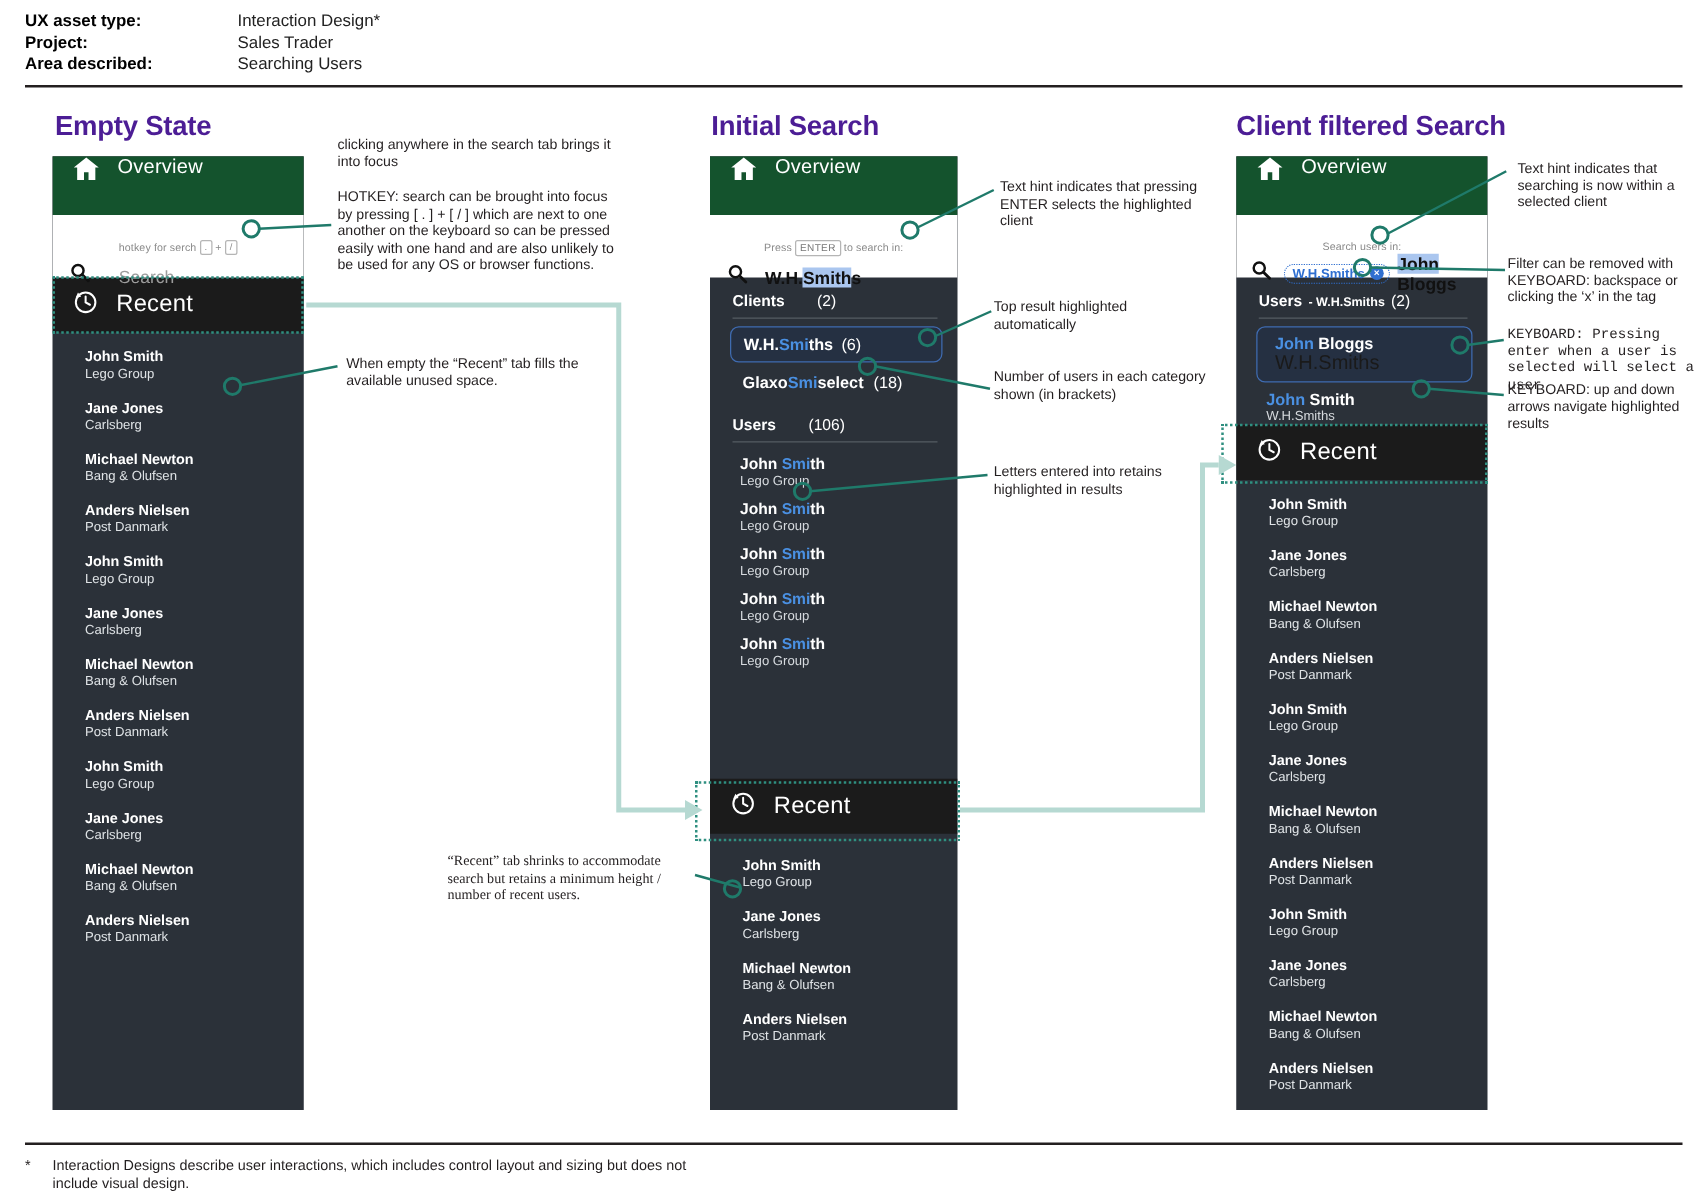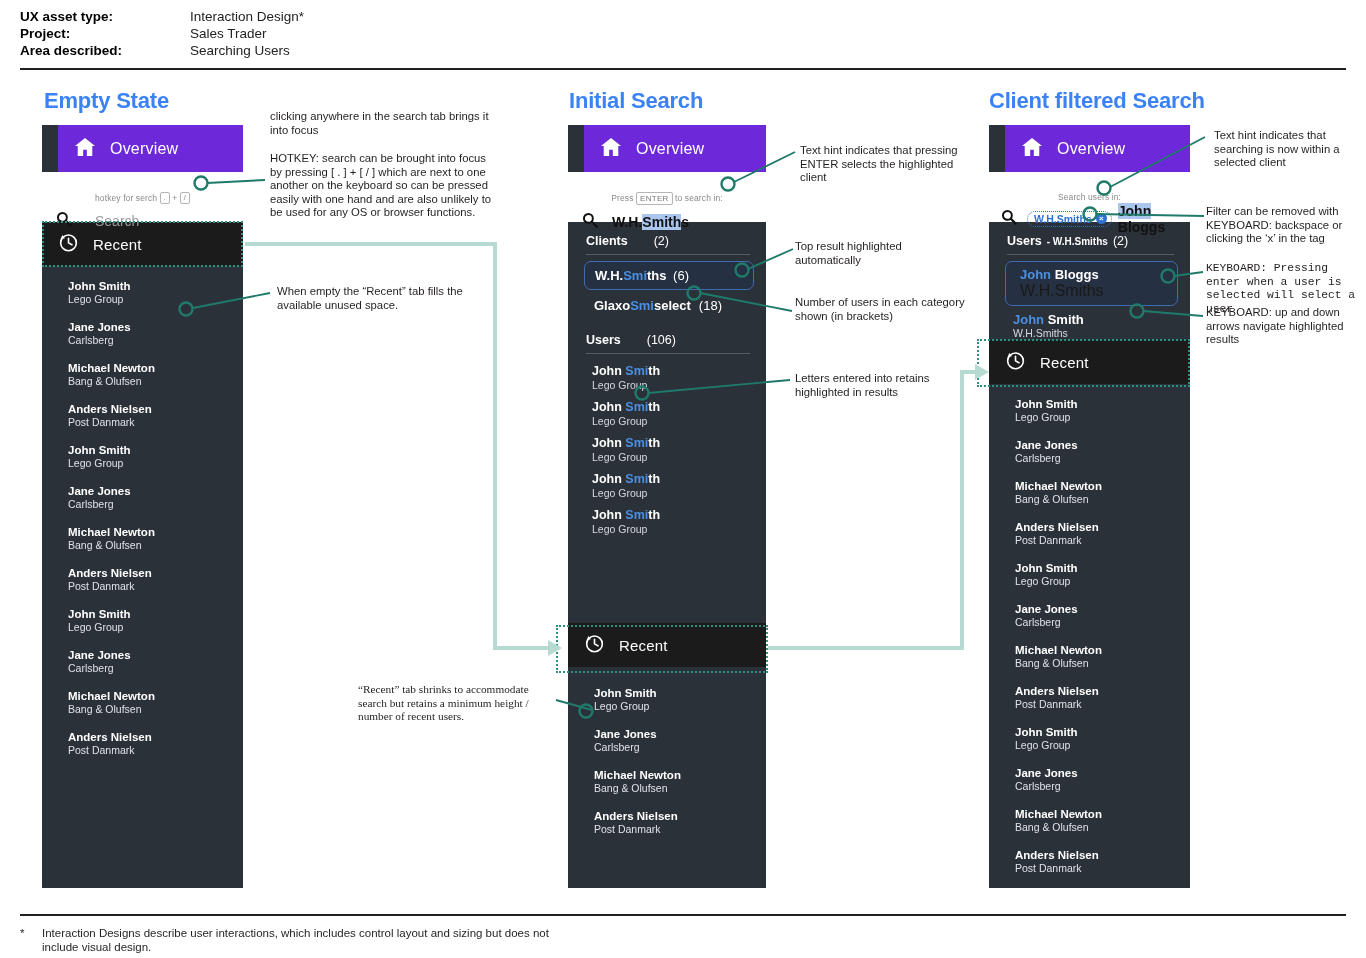--- a/index.html
+++ b/index.html
@@ -17,36 +17,36 @@
   .meta { position: absolute; left: 20px; top: 8px; width: 500px; }
   .meta-row { display: flex; line-height: 17px; font-size: 13.5px; }
   .meta-key { width: 170px; font-weight: bold; color: #000; }
   .meta-val { color: #222; }
   .rule-top { position: absolute; left: 20px; top: 68px; width: 1326px; height: 2px; background: #231f20; }
   .rule-bottom { position: absolute; left: 20px; top: 914px; width: 1326px; height: 2px; background: #231f20; }
   .footnote { position: absolute; left: 20px; top: 926px; width: 560px; font-size: 11.5px; line-height: 14px; color: #231f20; display: flex; }
   .footnote .star { width: 22px; flex: none; }
 
   
-  .sec-title { position: absolute; font-size: 22px; font-weight: bold; color: #3b82f6; letter-spacing: -0.2px; }
+  .sec-title { position: absolute; font-size: 22px; font-weight: bold; color: #4c1d95; letter-spacing: -0.2px; }
 
   
   .panel { position: absolute; background: #2b3139; overflow: hidden; }
 
   .bar-overview {
-    height: 47px; background: #6d28d9;
-    display: flex; align-items: center; padding-left: 16px; margin-left: 16px;
+    height: 47px; background: #14532d;
+    display: flex; padding-left: 16px;
   }
   .bar-overview .label { color: #ffffff; font-size: 16px; margin-left: 14px; letter-spacing: .2px; }
 
   .bar-recent {
     height: 44px; background: #1b1b1b;
     display: flex; align-items: center; padding-left: 16px;
   }
-  .bar-recent .label { color: #ffffff; font-size: 15px; margin-left: 14px; letter-spacing: .2px; }
+  .bar-recent .label { color: #ffffff; font-size: 19px; margin-left: 14px; letter-spacing: .2px; }
 
   .searchbox {
     background: #ffffff; position: relative;
     padding: 0;
   }
   .hint {
     text-align: center; font-size: 8.5px; color: #8a8a8a;
     padding-top: 20px; letter-spacing: .1px;
   }
   .keycap {

